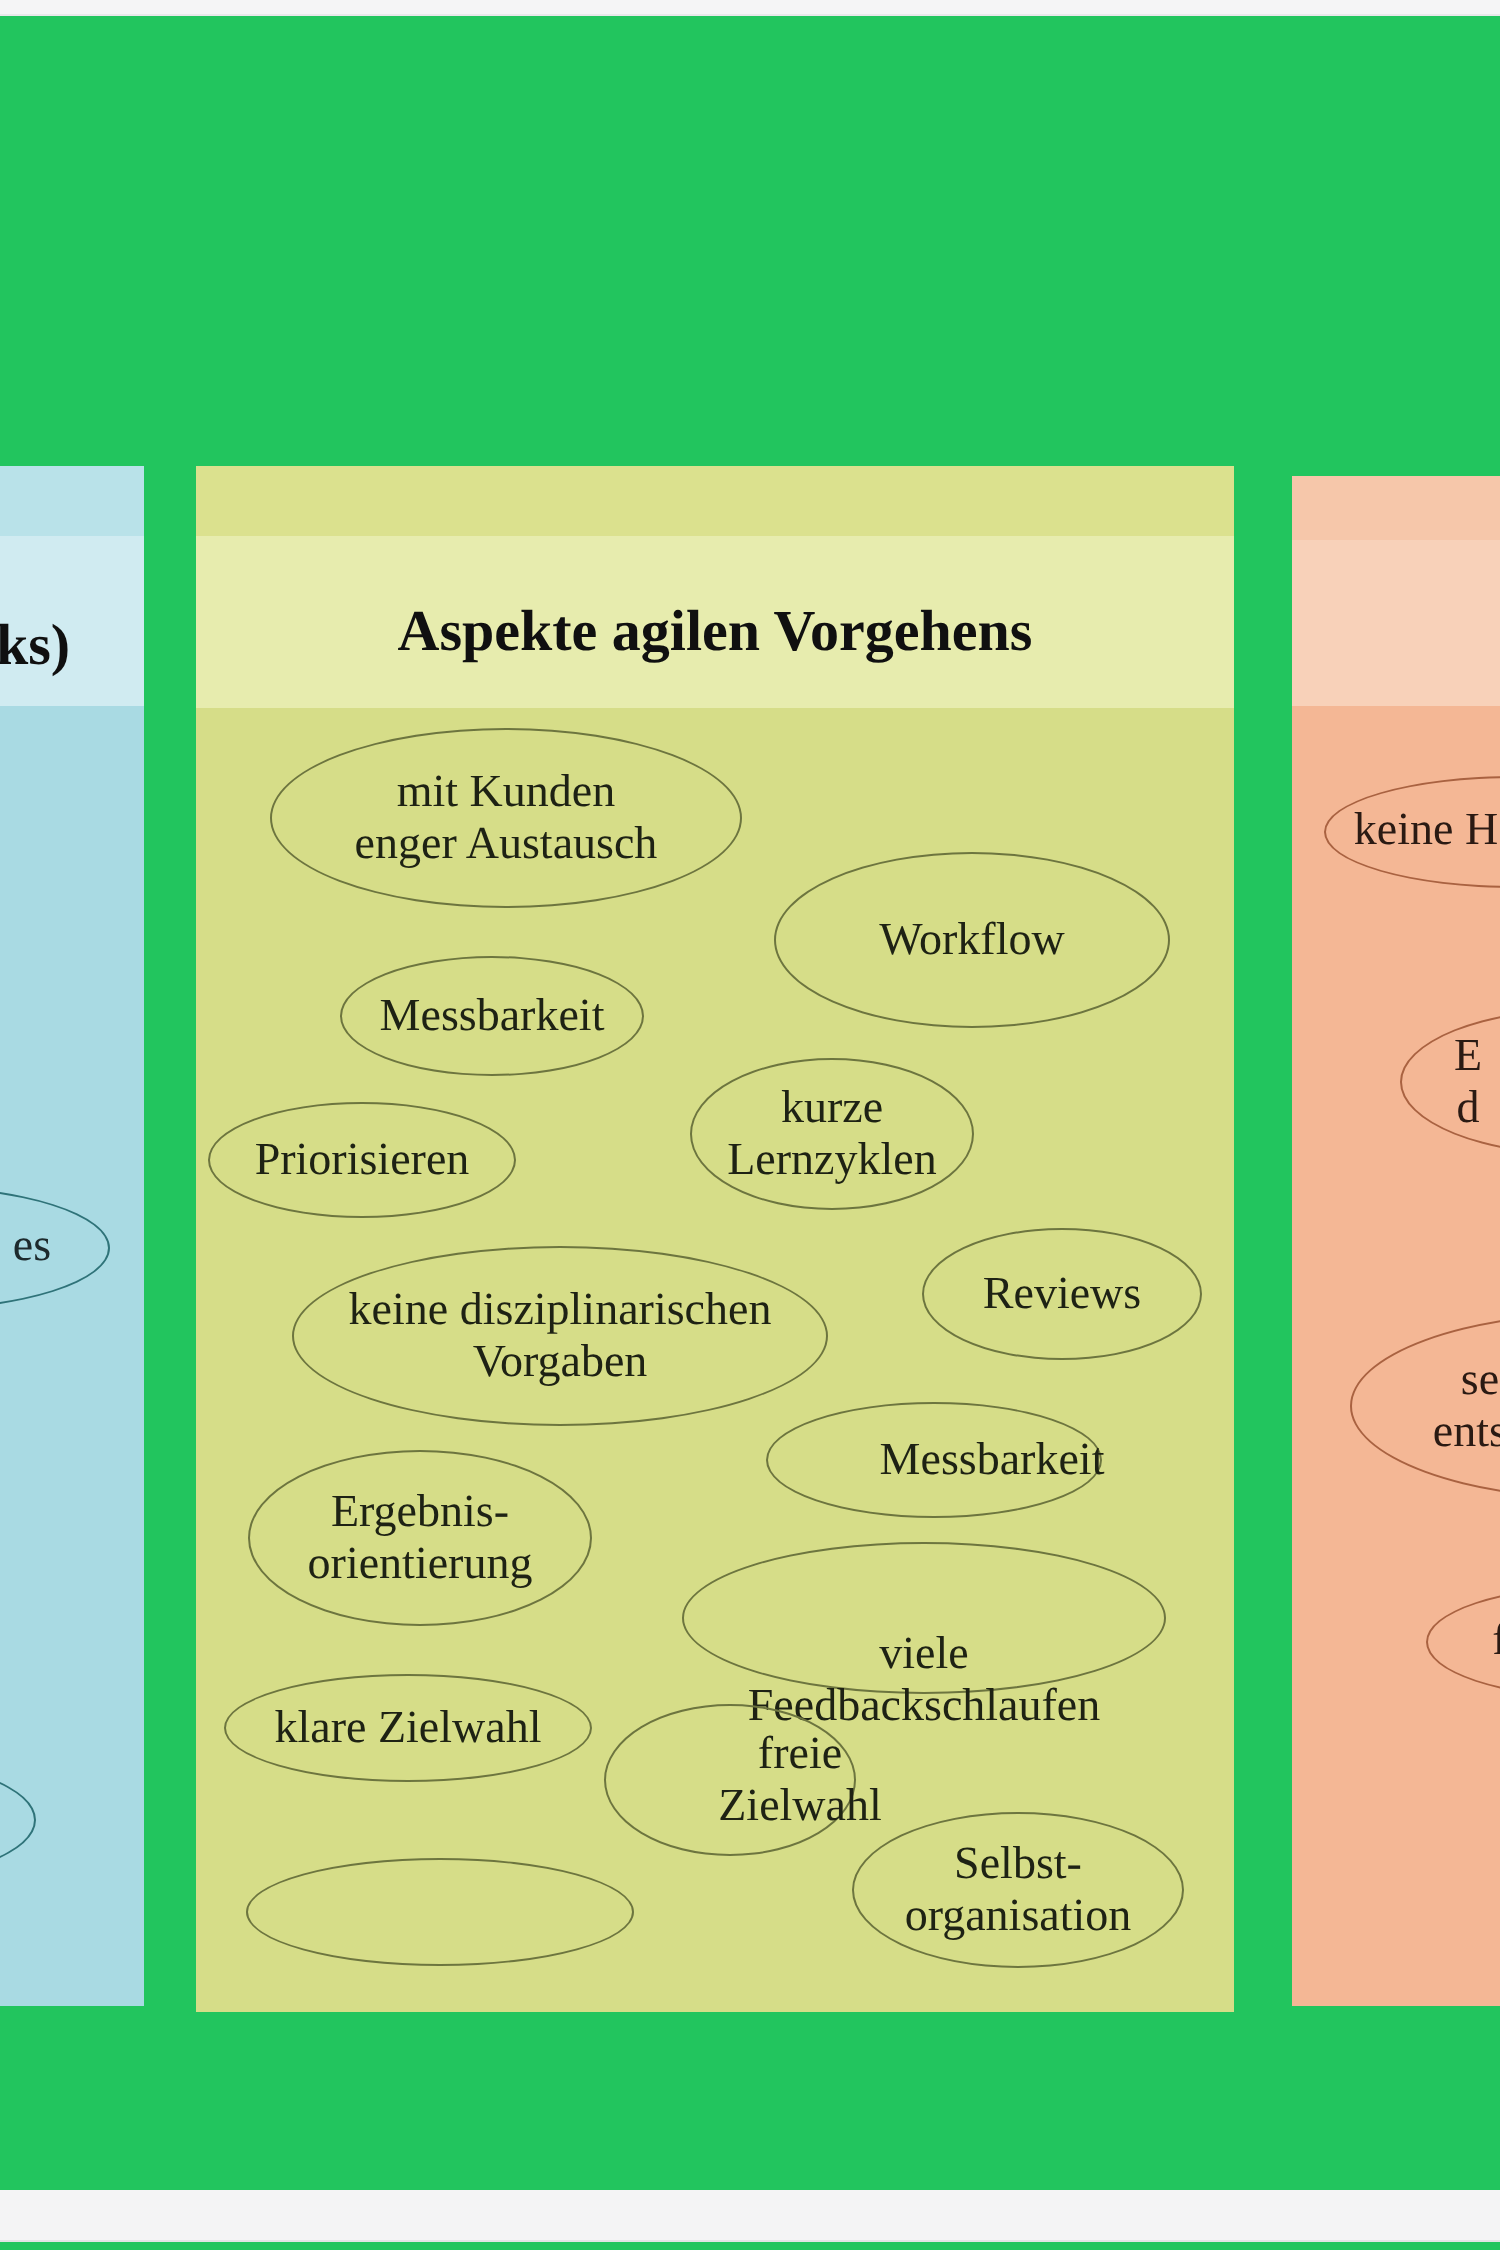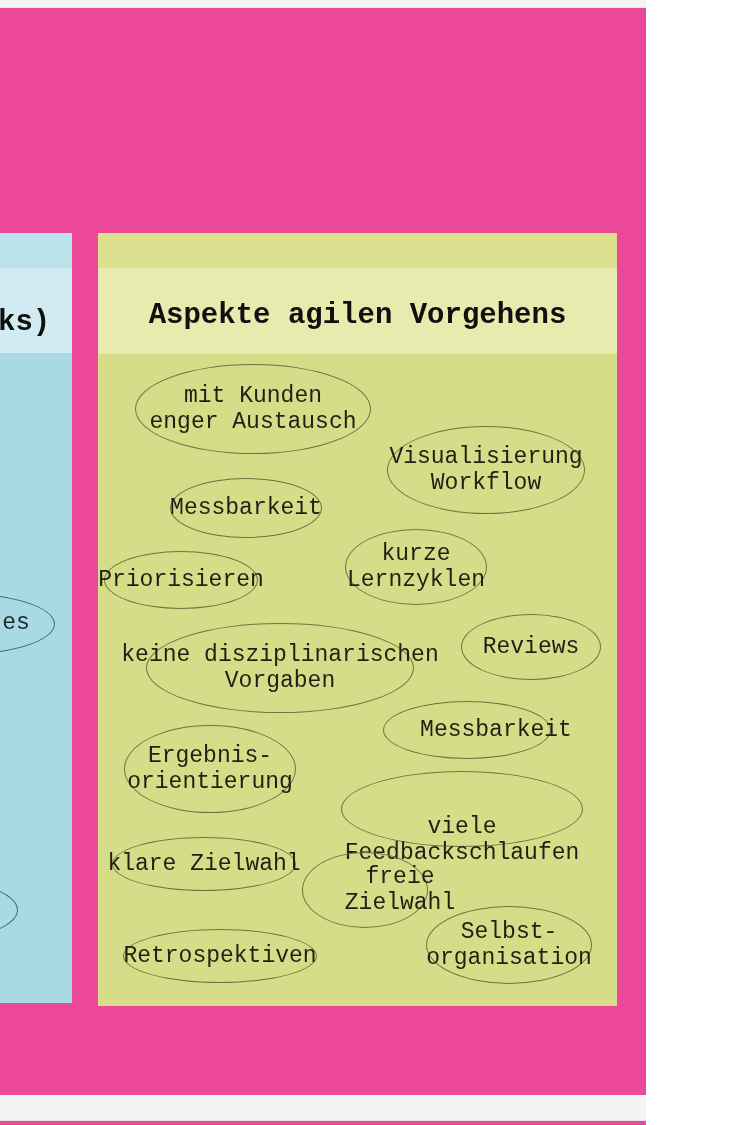--- a/index.html
+++ b/index.html
@@ -1,21 +1,21 @@
 <!DOCTYPE html>
 <html><head>
 <meta charset="utf-8">
 <style>
   html,body{margin:0;padding:0;background:#ffffff;}
   .canvas{
     position:relative;
-    width:646px;height:1125px;
+    width:750px;height:1125px;
     overflow:hidden;
-    background:#ec4899;
-    font-family:Liberation Mono, monospace;
+    background:#22c55e;
+    font-family:Liberation Serif, serif;
   }
   .top-bar{
     position:absolute;left:0;top:0;width:750px;height:7px;
     border-bottom:1px solid #e8e8ea;
   }
   .bottom-bar{
     position:absolute;left:0;top:1095px;width:750px;height:25px;
     border-bottom:1px solid #e3e3e5;
   }
   .panel{position:absolute;}
@@ -88,21 +88,20 @@
       <div>es</div>
     </div>
     <div class="bubble" style="left: -142px; top: 880px; width: 160px; height: 60px; border-color: rgb(47, 115, 121);"></div>
     <div class="bubble" style="left: 135px; top: 364px; width: 236px; height: 90px; border-color: rgb(109, 117, 63);"></div>
     <div class="bubble-label" style="left: 253px; top: 409px; color: rgb(30, 34, 20);">
       <div>mit Kunden</div>
       <div>enger Austausch</div>
     </div>
     <div class="bubble" style="left: 387px; top: 426px; width: 198px; height: 88px; border-color: rgb(109, 117, 63);"></div>
     <div class="bubble-label" style="left: 486px; top: 470px; color: rgb(30, 34, 20);">
-      <div>Visualisierung</div>
       <div>Workflow</div>
     </div>
     <div class="bubble" style="left: 170px; top: 478px; width: 152px; height: 60px; border-color: rgb(109, 117, 63);"></div>
     <div class="bubble-label" style="left: 246px; top: 508px; color: rgb(30, 34, 20);">
       <div>Messbarkeit</div>
     </div>
     <div class="bubble" style="left: 345px; top: 529px; width: 142px; height: 76px; border-color: rgb(109, 117, 63);"></div>
     <div class="bubble-label" style="left: 416px; top: 567px; color: rgb(30, 34, 20);">
       <div>kurze</div>
       <div>Lernzyklen</div>
@@ -137,23 +136,20 @@
     <div class="bubble" style="left: 112px; top: 837px; width: 184px; height: 54px; border-color: rgb(109, 117, 63);"></div>
     <div class="bubble-label" style="left: 204px; top: 864px; color: rgb(30, 34, 20);">
       <div>klare Zielwahl</div>
     </div>
     <div class="bubble" style="left: 302px; top: 852px; width: 126px; height: 76px; border-color: rgb(109, 117, 63);"></div>
     <div class="bubble-label" style="left: 365px; top: 890px; color: rgb(30, 34, 20); margin-left: 35px;">
       <div>freie</div>
       <div>Zielwahl</div>
     </div>
     <div class="bubble" style="left: 123px; top: 929px; width: 194px; height: 54px; border-color: rgb(109, 117, 63);"></div>
-    <div class="bubble-label" style="left: 220px; top: 956px; color: rgb(30, 34, 20);">
-      <div>Retrospektiven</div>
-    </div>
     <div class="bubble" style="left: 426px; top: 906px; width: 166px; height: 78px; border-color: rgb(109, 117, 63);"></div>
     <div class="bubble-label" style="left: 509px; top: 945px; color: rgb(30, 34, 20);">
       <div>Selbst-</div>
       <div>organisation</div>
     </div>
     <div class="bubble" style="left: 662px; top: 388px; width: 192px; height: 56px; border-color: rgb(169, 98, 65);"></div>
     <div class="bubble-label" style="left: 713px; top: 415px; color: rgb(42, 26, 19);">
       <div>keine H</div>
     </div>
     <div class="bubble" style="left: 700px; top: 504px; width: 184px; height: 74px; border-color: rgb(169, 98, 65);"></div>

